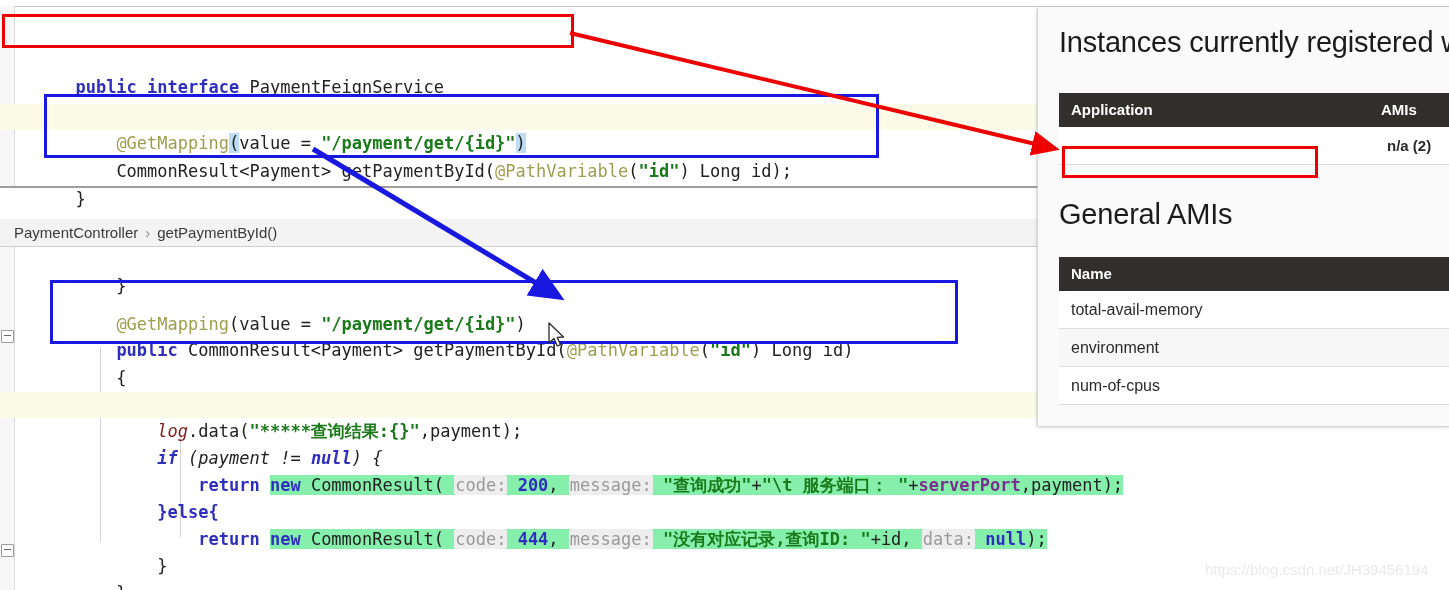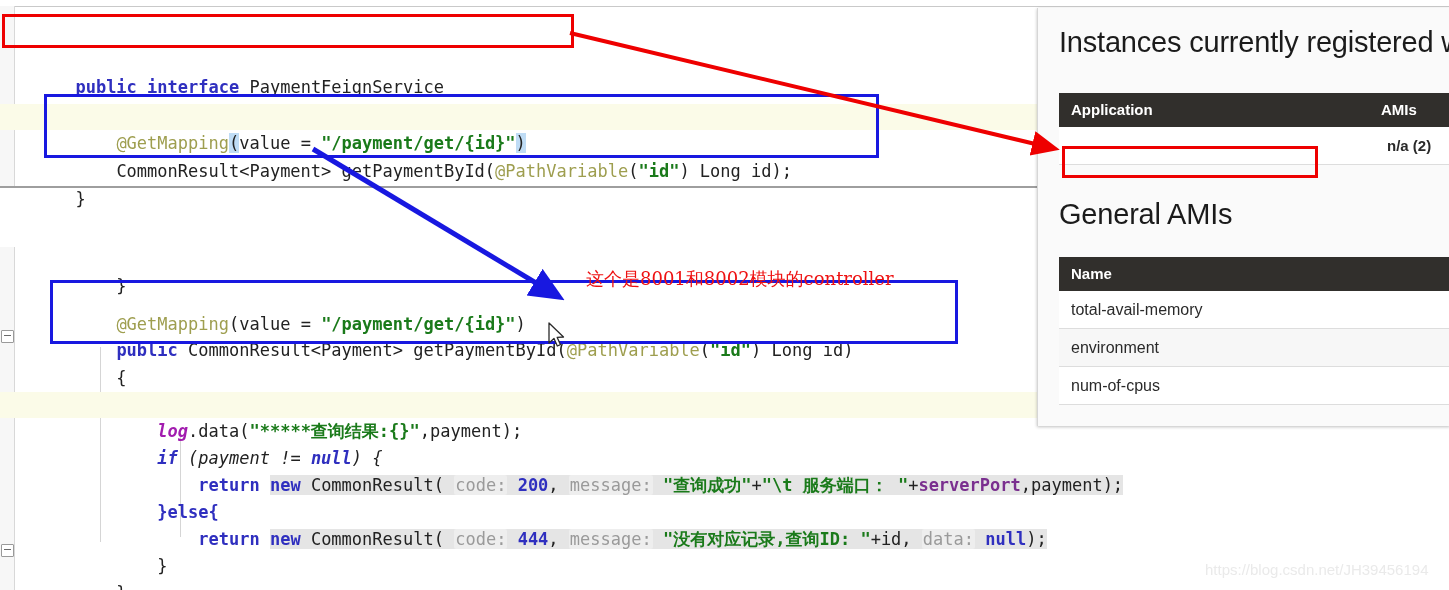--- a/index.html
+++ b/index.html
@@ -23,24 +23,24 @@
   .code-line .txt{padding-left:14px;display:inline-block;}
   .hl-line{background:#fbfbe8;}
 
   
   .t-ann{color:#9e9e4f;}
   .t-kw{color:#2f2fbf;font-weight:bold;}
   .t-str{color:#1a7a1a;font-weight:bold;}
   .t-plain{color:#222222;}
   .t-num{color:#2f2fbf;font-weight:bold;}
   .t-field{color:#7a2f8f;font-weight:bold;}
-  .t-italic{color:#a21caf;font-weight:bold;font-style:italic;}
+  .t-italic{color:#7f1d1d;font-weight:normal;font-style:italic;}
   .t-hint{color:#9a9a9a;background:#eeeeee;border-radius:2px;padding:0 1px;}
   .t-sel{background:#bfdcf5;}
-  .t-param-hl{background:#e5e5e5;}
+  .t-param-hl{background:#86efac;}
 
   
   #top-editor{top:6px;height:180px;width:1449px;}
   #top-editor .toprule{position:absolute;left:0;top:0;right:0;height:1px;background:#c9c9c9;}
 
   
   .split-bar{position:absolute;left:0;width:1449px;height:2px;background:#9a9a9a;}
 
   
   #tabstrip{position:absolute;left:0;top:189px;width:1449px;height:30px;background:#e8e8e8;border-bottom:1px solid #c9c9c9;}
@@ -159,20 +159,23 @@
     </div>
 
     <div class="code-line" style="top:154px;">
       <span class="txt t-plain">}</span>
     </div>
   </div>
 
   <div class="split-bar" style="top:186px;background:#9e9e9e;"></div>
 
 
+  <div id="breadcrumb">
+    <span>PaymentController</span><span class="sep">›</span><span>getPaymentById()</span>
+  </div>
 
   <div class="editor" id="bottom-editor">
     <div class="gutter"></div>
 
     <div class="fold" style="top:83px;"></div>
     <div class="fold" style="top:297px;"></div>
 
     <div class="iguide" style="left:100px;top:100px;height:195px;"></div>
     <div class="iguide" style="left:180px;top:186px;height:104px;"></div>
 
@@ -259,21 +262,20 @@
         </div>
       </div>
 
     </div>
   </div>
 
   <div class="box box-red" style="left:2px;top:14px;width:572px;height:34px;"></div>
   <div class="box box-blue" style="left:44px;top:94px;width:835px;height:64px;"></div>
   <div class="box box-blue" style="left:50px;top:280px;width:908px;height:64px;"></div>
 
-  <div id="cn-note">这个是8001和8002模块的controller</div>
 
   <svg id="overlay" viewBox="0 0 1449 590">
     <defs>
       <marker id="arrow-red" markerWidth="7" markerHeight="7" refX="5" refY="3.1" orient="auto">
         <path d="M0,0 L7,3.1 L0,6.2 z" fill="#ee0000"></path>
       </marker>
       <marker id="arrow-blue" markerWidth="7" markerHeight="7" refX="5" refY="3.1" orient="auto">
         <path d="M0,0 L7,3.1 L0,6.2 z" fill="#1818e0"></path>
       </marker>
     </defs>

